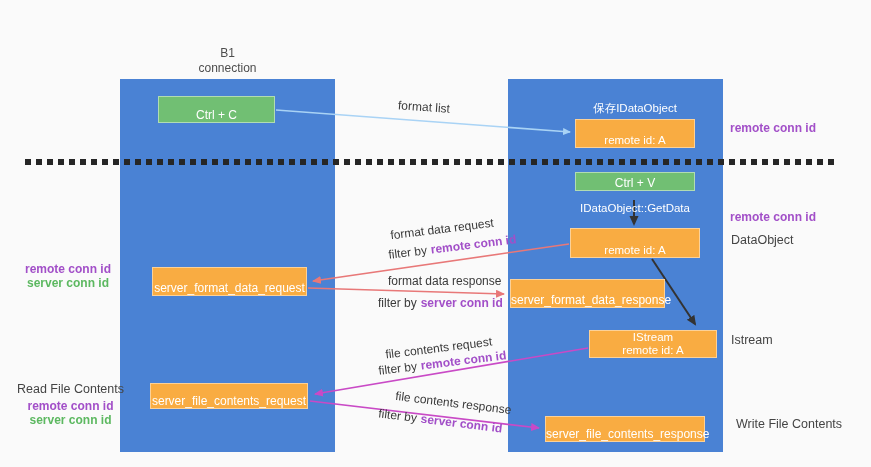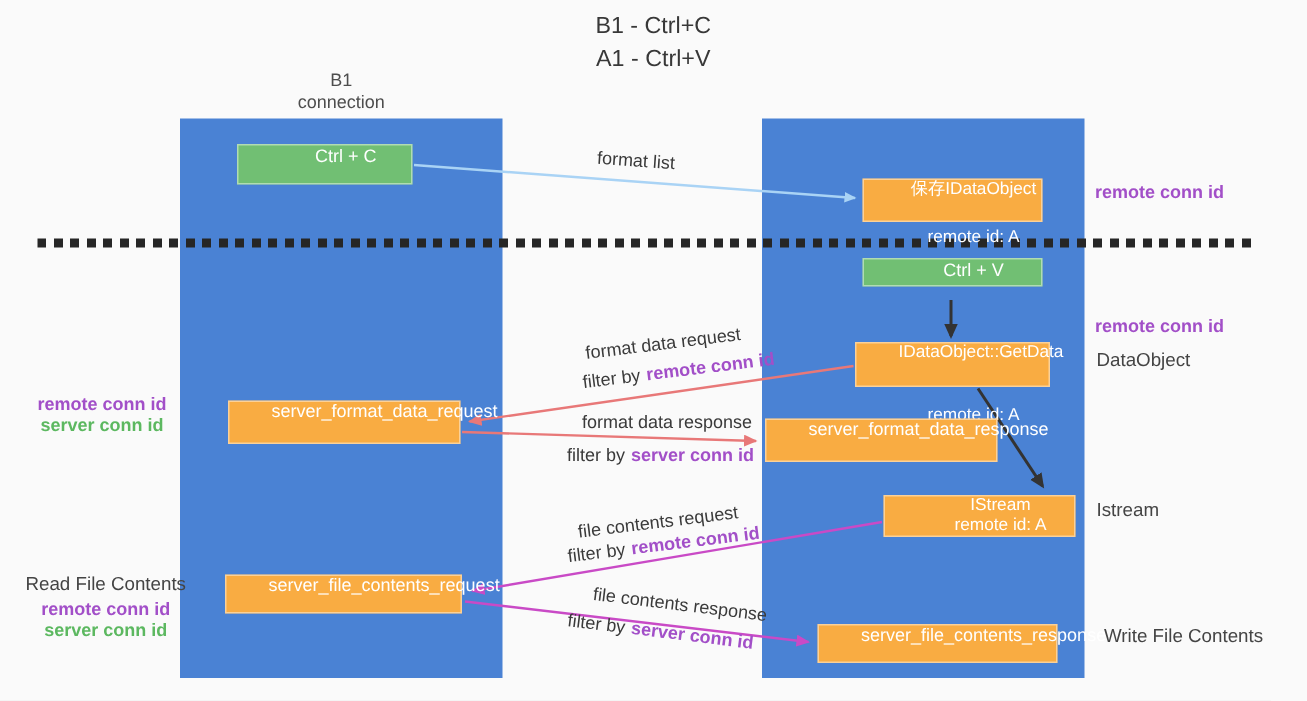--- a/index.html
+++ b/index.html
@@ -24,23 +24,22 @@
   }
   .lifeline{
     background:var(--column-blue);
   }
   .divider{
     left:25px; top:159px; width:810px; height:6px;
     background:repeating-linear-gradient(90deg,#262626 0 6px,transparent 6px 11px);
   }
   .node{
     box-sizing:border-box; color:#fff; text-align:center;
-    display:flex; flex-direction:column; justify-content:flex-start;
+    display:flex; flex-direction:column; justify-content:flex-end;
     border:1px solid rgba(255,255,255,.45);
-    padding-left:28px;
   }
   .node.orange{background:var(--box-orange); font-size:11.5px; line-height:13px;}
   .node.green{background:var(--box-green); font-size:12px;}
   .arrow-label{
     white-space:nowrap; font-size:12px; color:#3a3a3a;
     transform-origin:center center;
   }
   .arrow-label .conn{font-weight:bold; color:var(--text-purple); margin-left:4px;}
   .side-label{white-space:nowrap; font-size:12.5px;}
   .side-label.purple{color:var(--text-purple); font-weight:bold; font-size:12px;}
@@ -55,24 +54,20 @@
   .mh-blue{fill:var(--arrow-lightblue);}
   .mh-black{fill:var(--arrow-black);}
   .mh-red{fill:var(--arrow-red);}
   .mh-magenta{fill:var(--arrow-magenta);}
 </style>
 </head>
 <body>
 
 <div class="canvas">
 
-  <div class="abs title">
-    <div>B1 - Ctrl+C</div>
-    <div>A1 - Ctrl+V</div>
-  </div>
 
   <div class="abs col-header" style="left:120px; top:46px; width:215px;">
     <div>B1</div>
     <div>connection</div>
   </div>
   <div class="abs col-header" style="left:508px; top:46px; width:215px;margin-top:41px;">
     <div>A1</div>
     <div>remote</div>
   </div>
 

